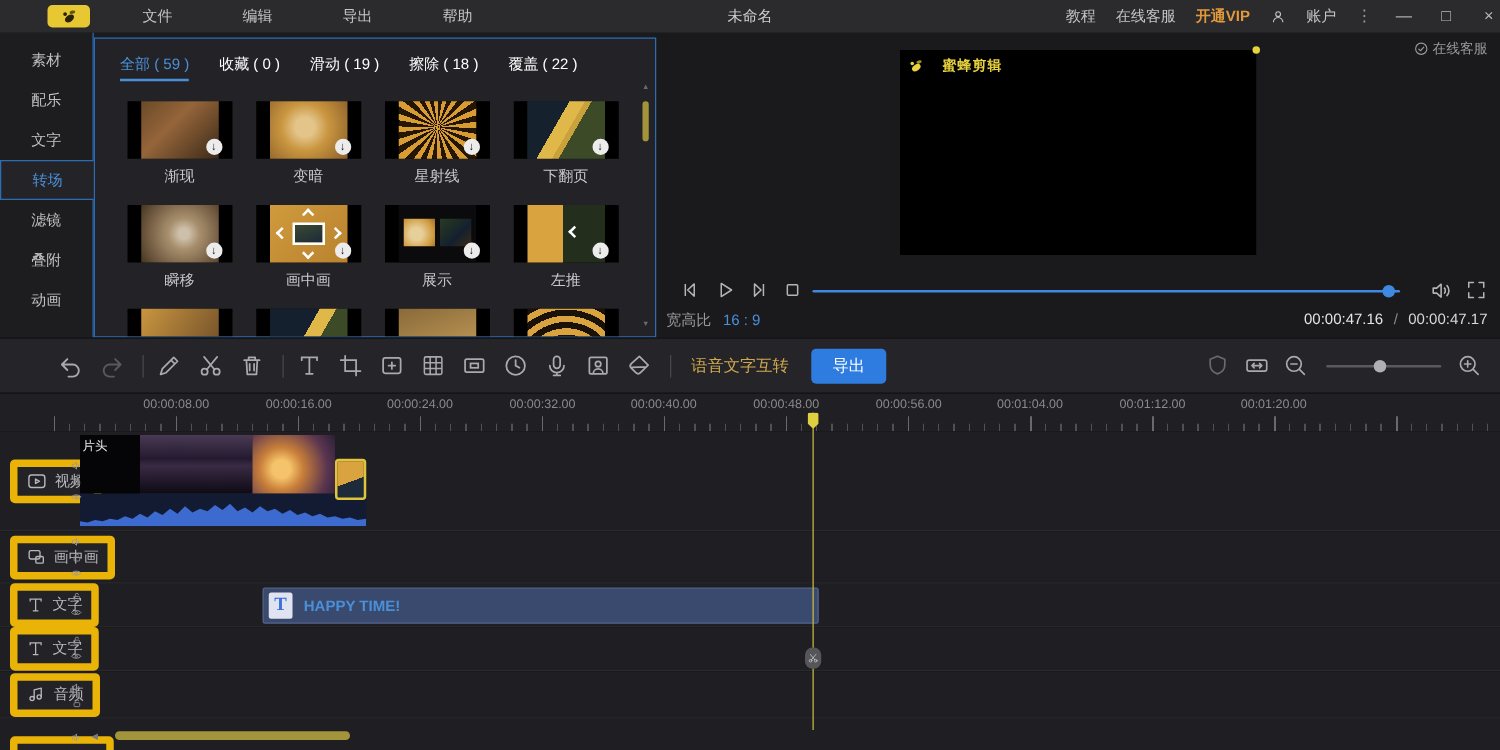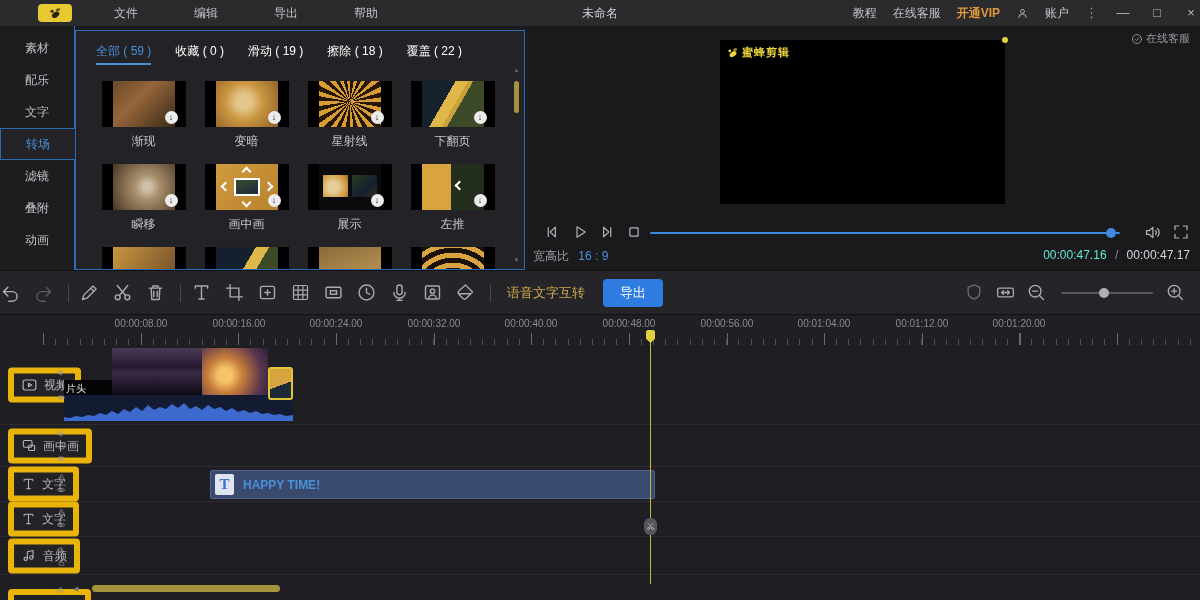--- a/index.html
+++ b/index.html
@@ -67,34 +67,34 @@
   .p3 { background:linear-gradient(160deg,#8a6a3a,#caa35c); }
   .p4 { background:repeating-radial-gradient(circle at 50% 110%, #d9a43f 0 5px, #1a1208 5px 10px); }
   
   .vscroll { position:absolute; right:4px; top:36px; bottom:6px; width:7px; }
   .vscroll .ar { position:absolute; left:0; width:7px; color:#6a6a6e; font-size:6px; text-align:center; }
   .vthumb { position:absolute; left:1px; top:14px; width:5px; height:32px; background:#a3943c; border-radius:3px; }
   
   .preview { position:absolute; left:525px; top:26px; width:675px; height:244px; background:#1a1a1d; z-index:3; }
   .saved { position:absolute; right:10px; top:5px; display:flex; align-items:center; gap:3px; color:#9a9a9e; font-size:11px; }
   .frame { position:absolute; left:195px; top:14px; width:285px; height:164px; background:#000; }
-  .wm { position:absolute; left:6px; top:5px; display:flex; align-items:center; gap:3px; color:#e8d23f;
+  .wm { position:absolute; left:6px; top:5px; display:flex; align-items:center; gap:15px; color:#e8d23f;
         font-size:11px; font-weight:bold; letter-spacing:1px; }
   .cornerdot { position:absolute; right:-3px; top:-3px; width:6px; height:6px; border-radius:50%; background:#e8d23f; }
   .transport { position:absolute; left:0; right:0; top:194px; height:26px; }
   .tctl { position:absolute; top:3px; color:#b4b4b8; }
   .progress { position:absolute; left:125px; right:80px; top:12px; height:2px; background:#3f8ae0; border-radius:2px; }
   .phandle { position:absolute; right:4px; top:-4px; width:10px; height:10px; border-radius:50%; background:#3f8ae0; }
   .inforow { position:absolute; left:8px; right:10px; top:222px; display:flex; justify-content:space-between; }
   .aspect .lab { color:#9a9a9e; } .aspect .val { color:#4a90d9; margin-left:6px; }
-  .times .cur { color:#5eead4; } .times .sep { color:#8a8a8e; margin:0 5px; } .times .tot { color:#d8d8dc; }
+  .times .cur { color:#e5e5e5; } .times .sep { color:#8a8a8e; margin:0 5px; } .times .tot { color:#d8d8dc; }
   
   .toolbar { position:absolute; left:0; top:270px; width:1200px; height:45px; background:#252529;
              border-top:1px solid #101012; border-bottom:1px solid #101012;
-             display:flex; align-items:center; z-index:6; }
+             display:flex; align-items:center; padding-left:46px; z-index:6; }
   .tool { width:21px; height:21px; color:#aaaaae; margin-right:12px; flex:none; cursor:pointer; }
   .tool.disabled { color:#5a5a5e; }
   .tsep { width:1px; height:18px; background:#47474c; margin:0 10px 0 2px; flex:none; }
   .stt { color:#d0a84e; font-size:13px; margin:0 4px 0 6px; white-space:nowrap; cursor:pointer; }
   .export-btn { background:#2f7ce0; color:#fff; font-size:13px; padding:5px 17px; border-radius:4px;
                 border:none; margin-left:14px; cursor:pointer; }
   .tb2-right { margin-left:auto; display:flex; align-items:center; margin-right:14px; }
   .tb2-right .tool { margin-right:10px; }
   .zslider { width:92px; height:2px; background:#5a5a5e; border-radius:2px; position:relative; margin:0 12px 0 4px; }
   .zhandle { position:absolute; left:38px; top:-4px; width:10px; height:10px; border-radius:50%; background:#b0b0b4; }
@@ -108,21 +108,21 @@
     background:repeating-linear-gradient(90deg,#6a6a6e 0 1px,transparent 1px 97.65px); }
   .track { position:absolute; left:0; width:1200px; border-bottom:1px solid #2b2b2f; background:#1f1f23; }
   .thead { position:absolute; left:8px; top:50%; transform:translateY(-50%); display:flex; align-items:center;
            gap:6px; border:6px solid #eab308; border-radius:4px; padding:3px 7px; color:#b8b8bc; background:#232327; }
   .thead svg { color:#b8b8bc; }
   .minis { position:absolute; left:56px; top:50%; transform:translateY(-50%); display:flex; flex-direction:column;
            gap:3px; align-items:center; color:#9a9a9e; z-index:8; }
   
   .vclip { position:absolute; left:64px; top:3px; width:229px; height:73px; }
   .strip { position:absolute; left:0; top:0; height:47px; width:204px; display:flex; overflow:hidden; }
-  .seg1 { width:48px; background:#050507; position:relative;margin-top:32px; }
+  .seg1 { width:48px; background:#050507; position:relative; }
   .introtxt { position:absolute; left:2px; top:2px; color:#e8e8ec; font-size:10px; }
   .seg2 { width:90px; background:linear-gradient(180deg,#4a3a55 0%,#241a30 40%,#3a2a44 52%,#0c0a14 100%);
           background-size:45px 100%; }
   .seg3 { width:66px; background:radial-gradient(circle at 35% 58%,#f5c36a 0 14%,#c97f3a 34%,#5a3550 72%,#2a1f38 100%); }
   .tbadge { position:absolute; left:204px; top:19px; width:25px; height:33px; border:2px solid #e0c43a;
             border-radius:3px; background:linear-gradient(160deg,#d9a43f 0 55%,#1c2a3a 55%); z-index:9; }
   .wave { position:absolute; left:0; top:47px; width:229px; height:26px; background:#131b33; }
   
   .textclip { position:absolute; left:210px; top:3px; width:445px; height:29px; background:#3a4a6e;
               border:1px solid #54628c; border-radius:2px; display:flex; align-items:center; }

